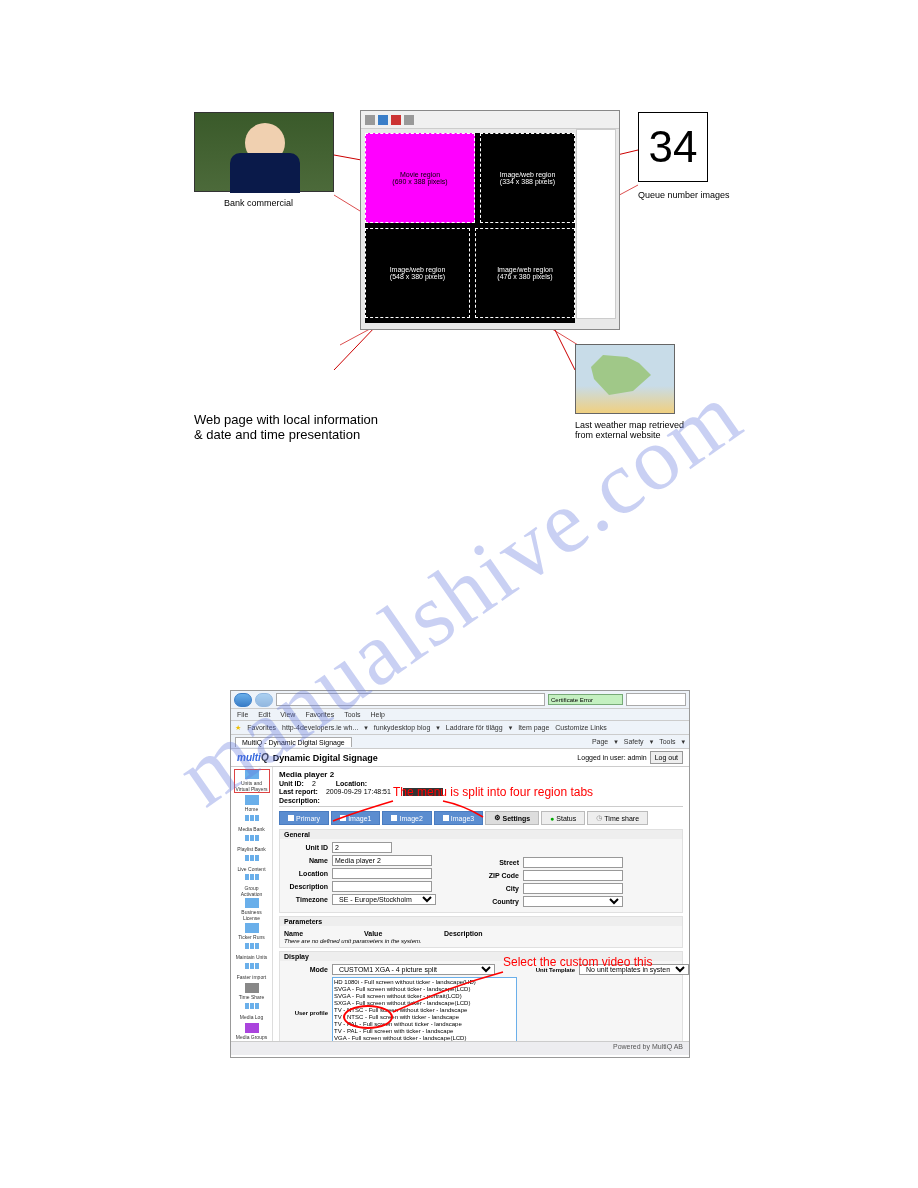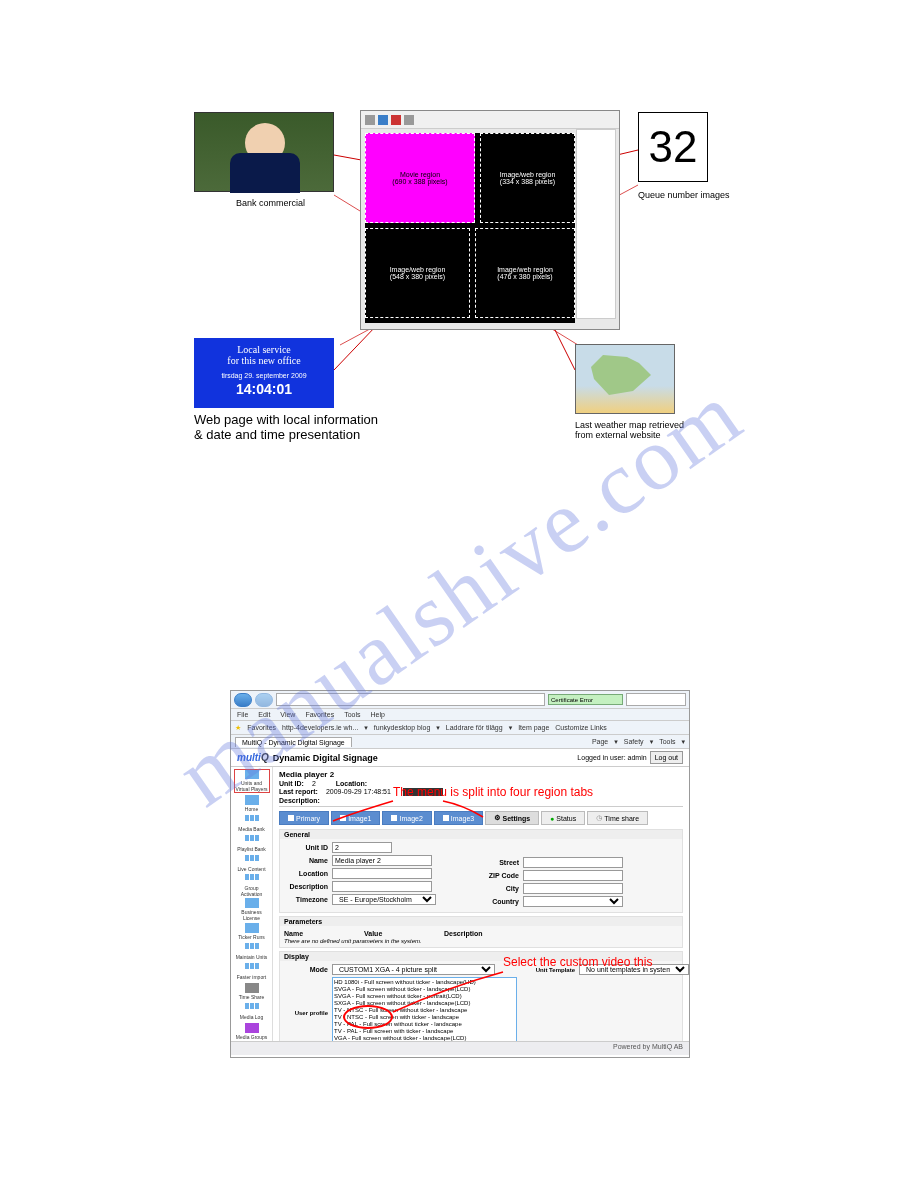--- a/index.html
+++ b/index.html
@@ -4,21 +4,21 @@
 <style>
   * { box-sizing: border-box; margin: 0; padding: 0; }
   body { font-family: Arial, sans-serif; background: #fff; width: 918px; height: 1188px; position: relative; }
   .watermark { position: absolute; top: 50%; left: 50%; transform: translate(-50%,-50%) rotate(-35deg); font-size: 90px; color: rgba(100,120,220,0.35); font-weight: 400; pointer-events: none; z-index: 5; font-family: Georgia, serif; letter-spacing: 2px; }
 
   
   .fig1 { position: absolute; top: 100px; left: 180px; width: 560px; height: 350px; }
   .bank-photo { position:absolute; top:12px; left:14px; width:140px; height:80px; background: linear-gradient(#3a5a2a,#4c6a3a); border:1px solid #333; }
   .bank-photo .person { position:absolute; top:10px; left:50px; width:40px; height:40px; border-radius:50%; background:#f0d0b0; }
   .bank-photo .body { position:absolute; top:40px; left:35px; width:70px; height:40px; background:#0a1a4a; border-radius:10px 10px 0 0;}
-  .bank-cap { position:absolute; top:98px; left:56px; font-size:9px; }
+  .bank-cap { position:absolute; top:98px; left:44px; font-size:9px; }
   .editor { position:absolute; top:10px; left:180px; width:260px; height:220px; background:#e8e8e8; border:1px solid #888; }
   .editor-toolbar { height:18px; background:#f0f0f0; border-bottom:1px solid #ccc; display:flex; align-items:center; padding:0 4px; gap:3px;}
   .tb-icon { width:10px; height:10px; background:#999; }
   .editor-canvas { position:relative; margin:4px; width:210px; height:190px; background:#000; }
   .region { position:absolute; display:flex; flex-direction:column; align-items:center; justify-content:center; font-size:7px; color:#fff; text-align:center;}
   .r-movie { top:0; left:0; width:110px; height:90px; background:#ff00ff; color:#000; border:1px dashed #fff;}
   .r-movie span{font-size:7px;}
   .r-iw1 { top:0; left:115px; width:95px; height:90px; border:1px dashed #fff;}
   .r-iw2 { top:95px; left:0; width:105px; height:90px; border:1px dashed #fff;}
   .r-iw3 { top:95px; left:110px; width:100px; height:90px; border:1px dashed #fff;}
@@ -138,28 +138,23 @@
           <span>(548 x 380 pixels)</span>
         </div>
       <div class="region r-iw3">
           <span>Image/web region</span>
           <span>(476 x 380 pixels)</span>
         </div>
     </div>
     <div class="editor-side"></div>
   </div>
 
-  <div class="queue">32</div>
+  <div class="queue">34</div>
   <div class="queue-cap">Queue number images</div>
 
-  <div class="local">
-    <div class="t1"><span>Local service</span><br><span>for this new office</span></div>
-    <div class="t2">tirsdag 29. september 2009</div>
-    <div class="t3">14:04:01</div>
-  </div>
   <div class="local-cap"><span>Web page with local information</span><br><span>&amp; date and time presentation</span></div>
 
   <div class="radar">
       <div class="land"></div>
     </div>
   <div class="radar-cap"><span>Last weather map retrieved</span><br><span>from external website</span></div>
 </div>
 
 <div class="fig2">
   <div class="addrbar">

